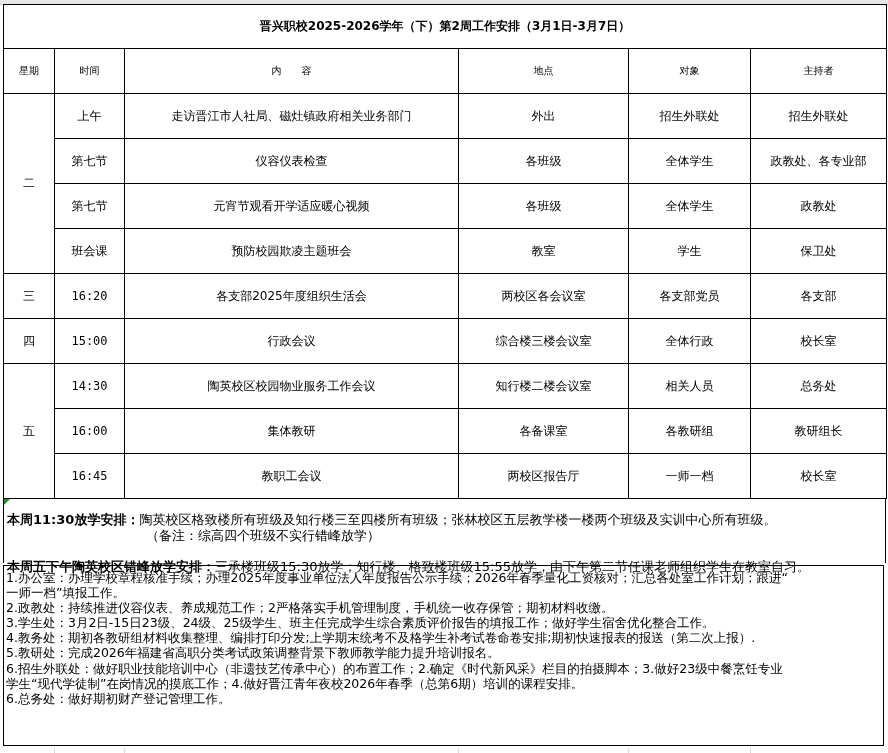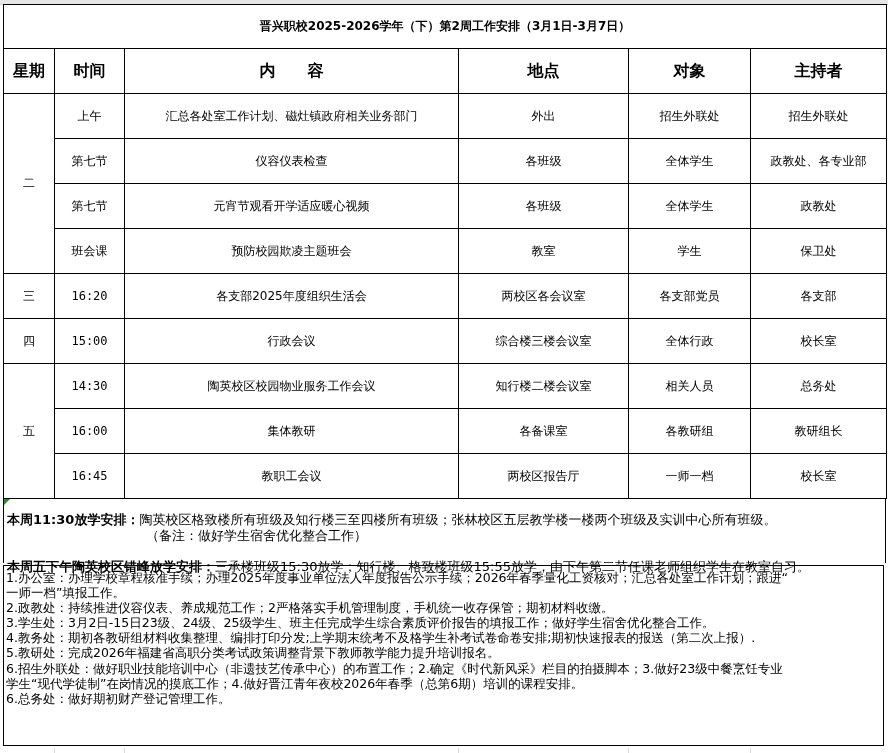--- a/index.html
+++ b/index.html
@@ -1,21 +1,21 @@
 <!DOCTYPE html>
 <html><head>
 <meta charset="utf-8">
 <style>
   html, body { margin: 0; padding: 0; background: #ffffff; }
   body { width: 888px; height: 753px; position: relative; overflow: hidden; font-family: "DejaVu Sans", "Liberation Sans", sans-serif; color: #000; }
   .topstrip { position: absolute; left: 0; top: 0; width: 888px; height: 4px; background: #e6e6e6; border-bottom: 1px solid #d0d0d0; }
   table.sched { position: absolute; left: 3px; top: 4px; border-collapse: collapse; table-layout: fixed; width: 883px; }
   table.sched td { border: 1.5px solid #000; text-align: center; vertical-align: middle; font-size: 12px; padding: 0; white-space: nowrap; overflow: hidden; }
   td.title { height: 43px; font-weight: bold; font-size: 14px; }
-  tr.head td { height: 44px; font-weight: bold; font-size: 16px; }
+  tr.head td { height: 44px; font-weight: normal; font-size: 10px; }
   tr.body td { height: 44px; }
   td.time { font-family: "DejaVu Sans Mono", "Liberation Mono", monospace; font-size: 12px; }
   td.day { font-size: 15px; }
   .notes { position: absolute; left: 3px; top: 499px; width: 881px; height: 64px; border-left: 1.5px solid #000; border-right: 1.5px solid #000; font-size: 13px; }
   .notes .corner { position: absolute; left: 0; top: 0; width: 0; height: 0; border-top: 6px solid #2e8b2e; border-right: 6px solid transparent; }
   .notes .line { position: absolute; left: 3px; white-space: nowrap; }
   .notes b { font-weight: bold; }
   .tasks { position: absolute; left: 3px; top: 565px; width: 881px; height: 181px; border: 1.5px solid #000; font-size: 12.5px; line-height: 15.1px; padding: 4px 0 0 2px; box-sizing: border-box; }
   .tasks div { white-space: nowrap; }
   .below { position: absolute; left: 0; top: 748px; width: 888px; height: 5px; }
@@ -43,21 +43,21 @@
     <td>星期</td>
     <td>时间</td>
     <td style="white-space:pre">内　　容</td>
     <td>地点</td>
     <td>对象</td>
     <td>主持者</td>
   </tr>
   <tr class="body">
     <td class="day" rowspan="4">二</td>
     <td>上午</td>
-    <td>汇总各处室工作计划、磁灶镇政府相关业务部门</td>
+    <td>走访晋江市人社局、磁灶镇政府相关业务部门</td>
     <td>外出</td>
     <td>招生外联处</td>
     <td>招生外联处</td>
   </tr>
   <tr class="body">
     <td>第七节</td>
     <td>仪容仪表检查</td>
     <td>各班级</td>
     <td>全体学生</td>
     <td>政教处、各专业部</td>
@@ -115,21 +115,21 @@
     <td>校长室</td>
   </tr>
 </tbody>
   </table>
 
 <div class="notes">
   <span class="corner"></span>
   <div class="line" style="top:12px">
     <b>本周11:30放学安排：</b><span>陶英校区格致楼所有班级及知行楼三至四楼所有班级；张林校区五层教学楼一楼两个班级及实训中心所有班级。</span>
   </div>
-  <div class="line" style="top:28px; left:142px">（备注：做好学生宿舍优化整合工作）</div>
+  <div class="line" style="top:28px; left:142px">（备注：综高四个班级不实行错峰放学）</div>
   <div class="line" style="top:59px">
     <b>本周五下午陶英校区错峰放学安排：</b><span>三承楼班级15:30放学；知行楼、格致楼班级15:55放学，由下午第二节任课老师组织学生在教室自习。</span>
   </div>
 </div>
 
 <div class="tasks">
   <div>1.办公室：办理学校章程核准手续；办理2025年度事业单位法人年度报告公示手续；2026年春季量化工资核对；汇总各处室工作计划；跟进“</div>
   <div>一师一档”填报工作。</div>
   <div>2.政教处：持续推进仪容仪表、养成规范工作；2严格落实手机管理制度，手机统一收存保管；期初材料收缴。</div>
   <div>3.学生处：3月2日-15日23级、24级、25级学生、班主任完成学生综合素质评价报告的填报工作；做好学生宿舍优化整合工作。</div>

